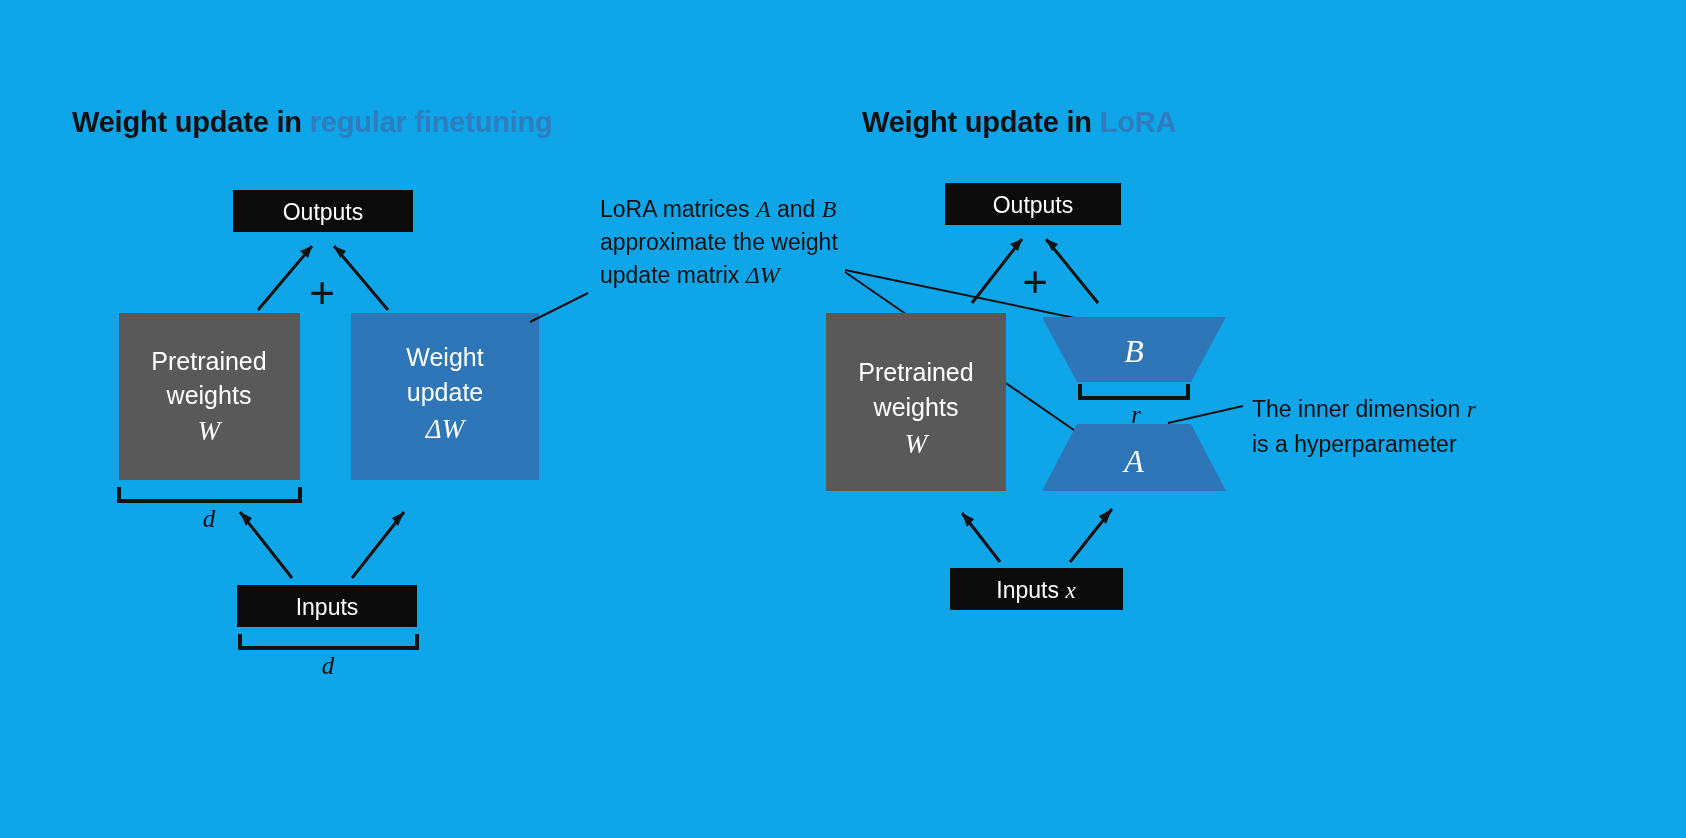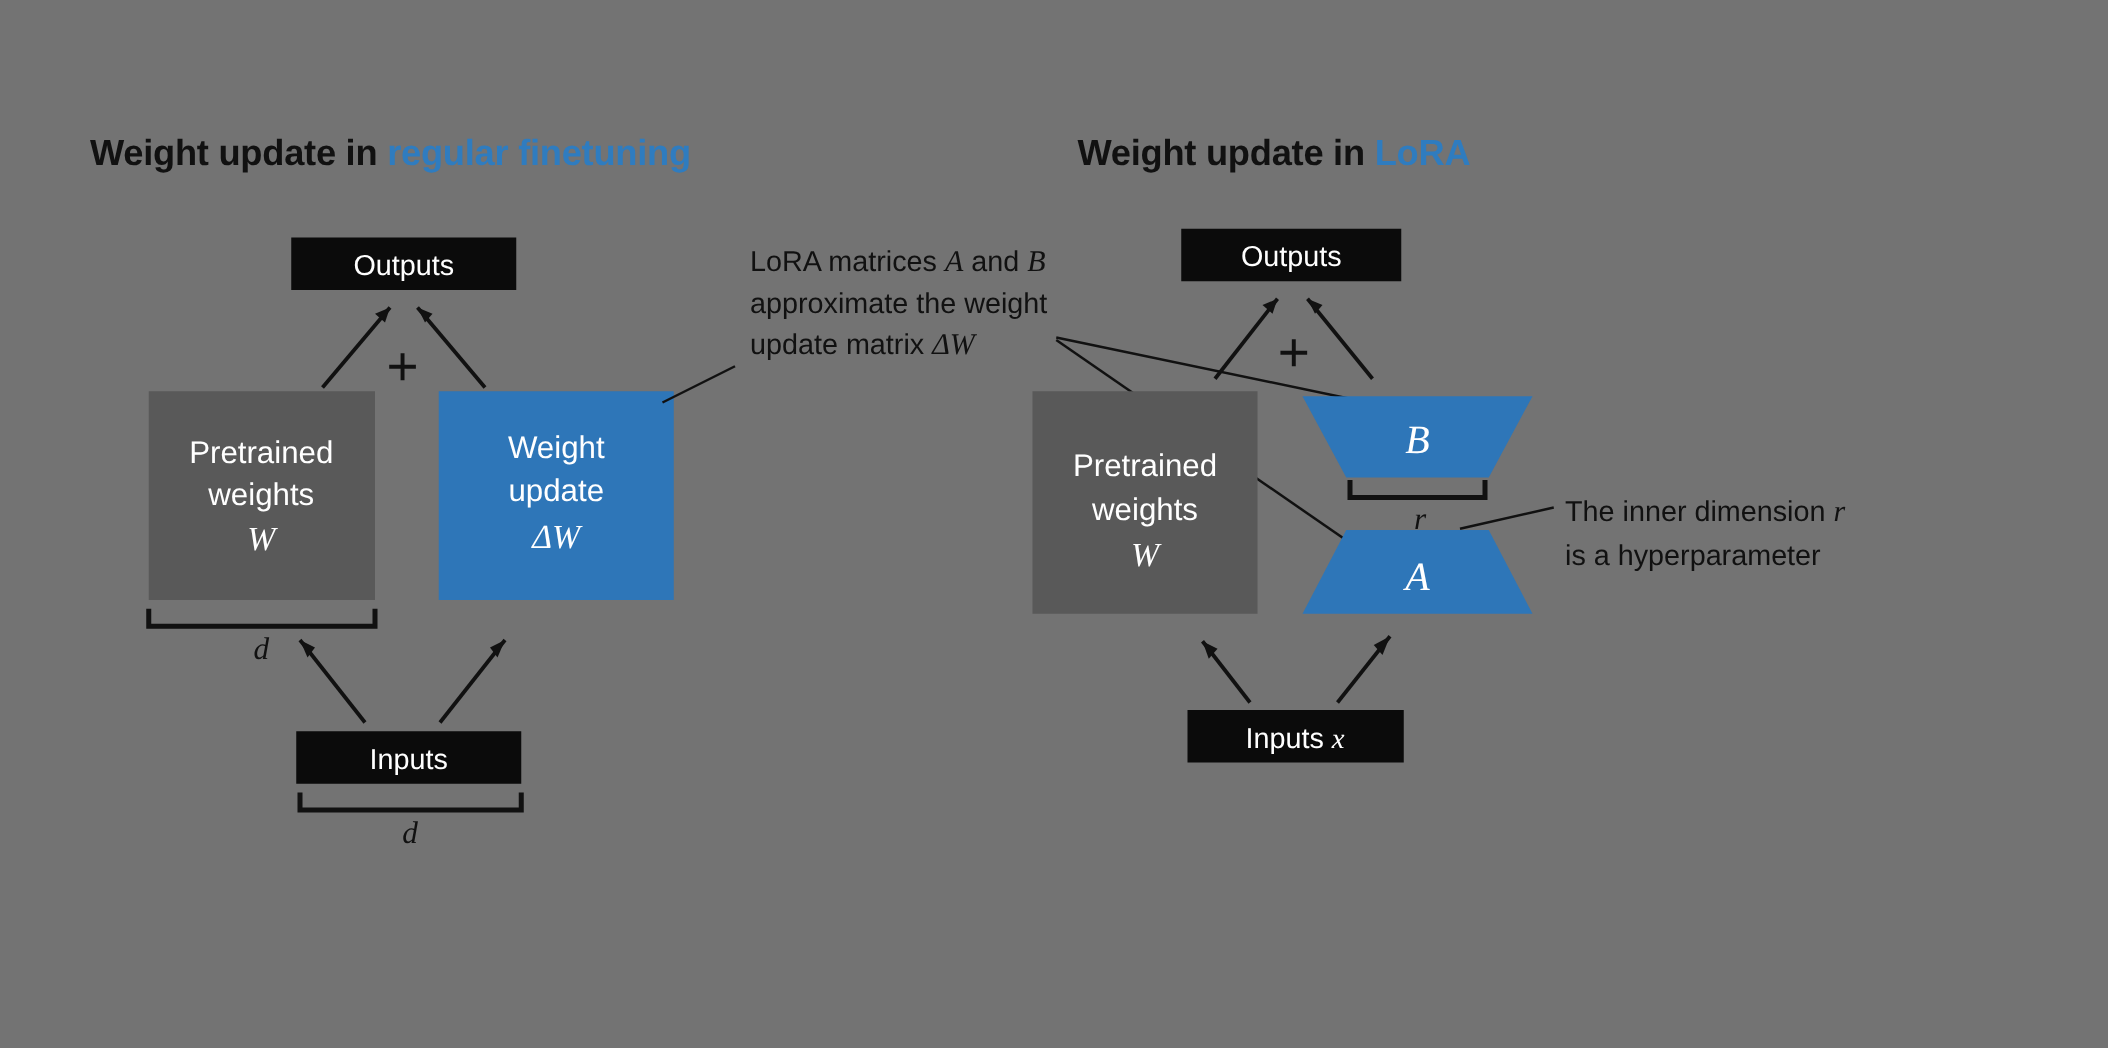--- a/index.html
+++ b/index.html
@@ -11,21 +11,21 @@
     font-family: "Liberation Sans", sans-serif;
     width: 1686px;
     height: 838px;
     position: relative;
     overflow: hidden;
   }
   #stage {
     position: relative;
     width: 1686px;
     height: 838px;
-    background: #737373;
+    background: #0ea5e9;
   }
   svg#diagram {
     position: absolute;
     left: 0;
     top: 0;
     width: 1686px;
     height: 838px;
     display: block;
   }
   .panel-title {

